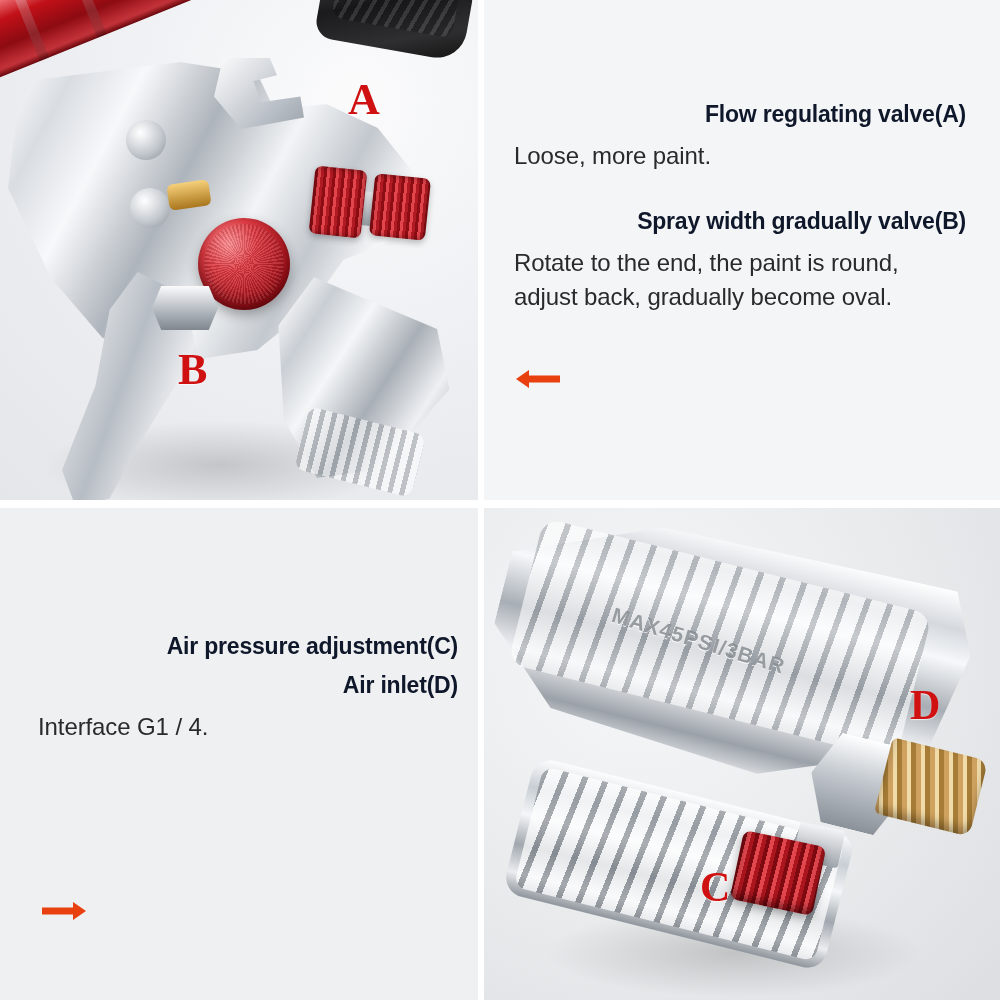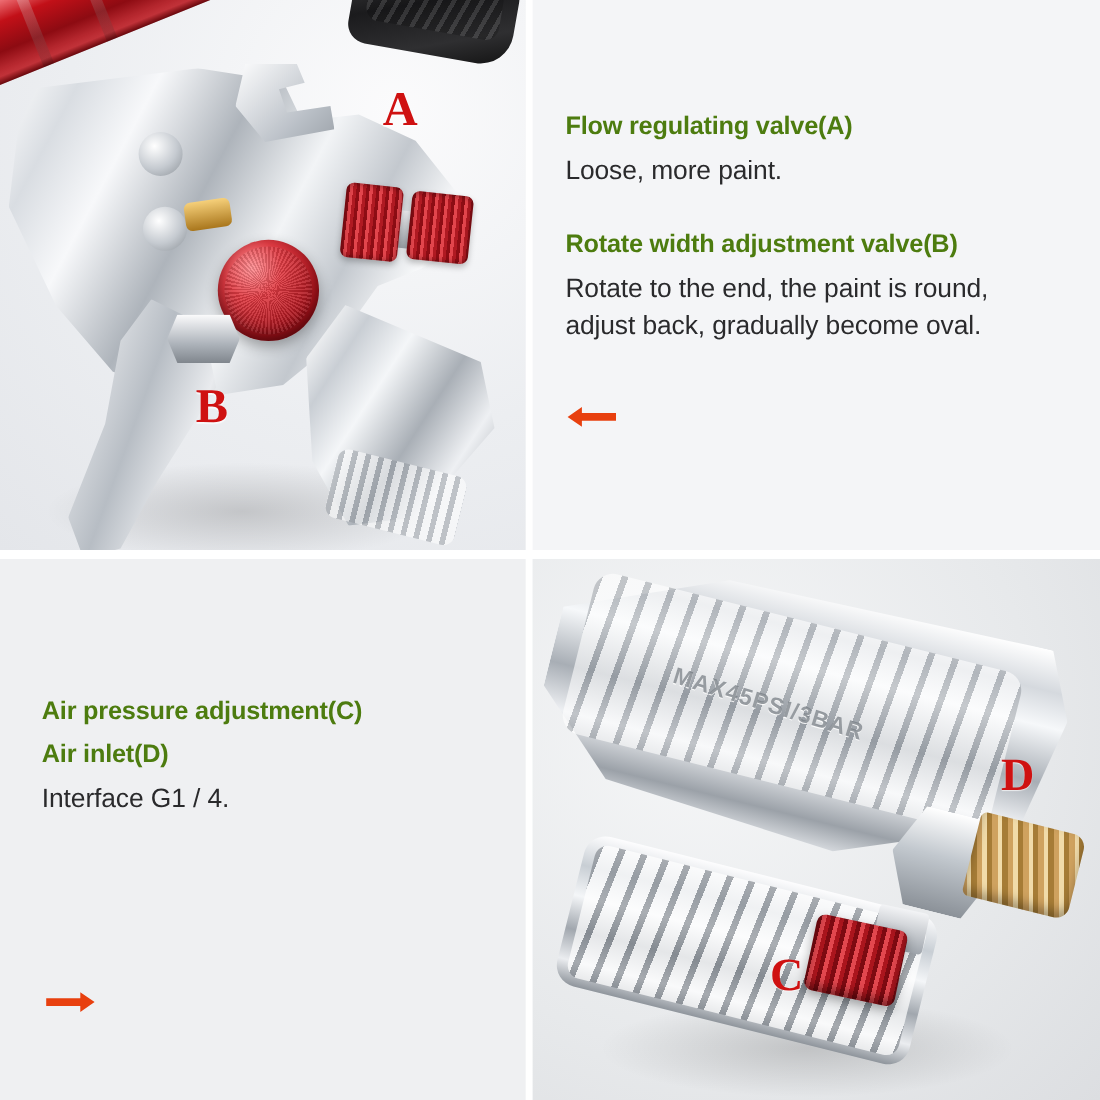--- a/index.html
+++ b/index.html
@@ -43,24 +43,25 @@
   
   .text-panel {
     position: absolute;
     box-sizing: border-box;
   }
   .panel-tr { left: 514px; top: 100px; width: 452px; }
 
   .head {
     font-size: 23px;
     font-weight: bold;
-    color: #4d7c0f;
+    color: #0f172a;
     line-height: 1.25;
     margin: 0 0 10px 0;
     letter-spacing: -0.2px;
+    text-align: right;
   }
   .body-txt {
     font-size: 24px;
     color: #2a2a2c;
     line-height: 1.42;
     margin: 0 0 28px 0;
     letter-spacing: -0.1px;
   }
   .body-txt.tight { margin-bottom: 34px; }
   .body-txt:last-child { margin-bottom: 0; }
@@ -373,21 +374,21 @@
     <div class="nut"></div>
 
     <div class="letter letter-a">A</div>
     <div class="letter letter-b">B</div>
   </div>
 
   <div class="quad q-tr">
     <div class="text-panel panel-tr" style="left:30px; top:100px;">
       <h2 class="head">Flow regulating valve(A)</h2>
       <p class="body-txt tight">Loose, more paint.</p>
-      <h2 class="head">Rotate width adjustment valve(B)</h2>
+      <h2 class="head">Spray width gradually valve(B)</h2>
       <p class="body-txt">Rotate to the end, the paint is round, adjust back, gradually become oval.</p>
     </div>
   </div>
 
   <svg class="arrow arrow-left" viewBox="0 0 48 26">
     <path d="M2 13 L15 4 L15 9.5 L46 9.5 L46 16.5 L15 16.5 L15 22 Z" fill="#e8400f"></path>
   </svg>
 
   <div class="quad q-bl">
     <div class="text-panel" style="left:38px; top:124px; width:420px;">

